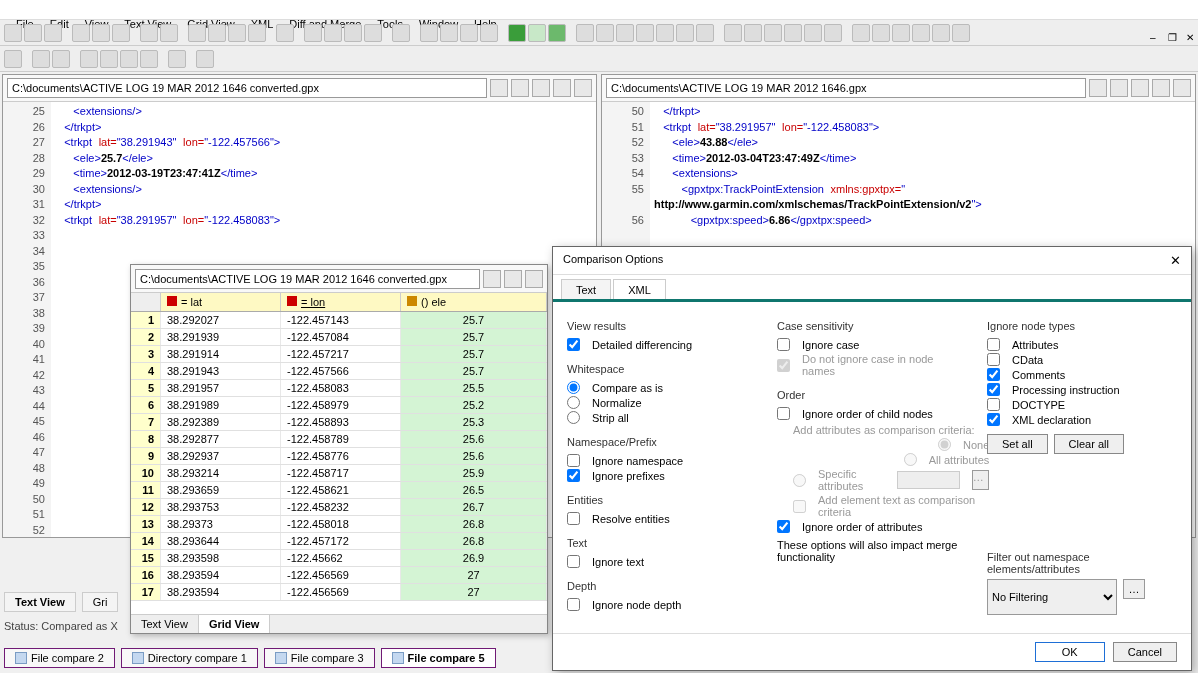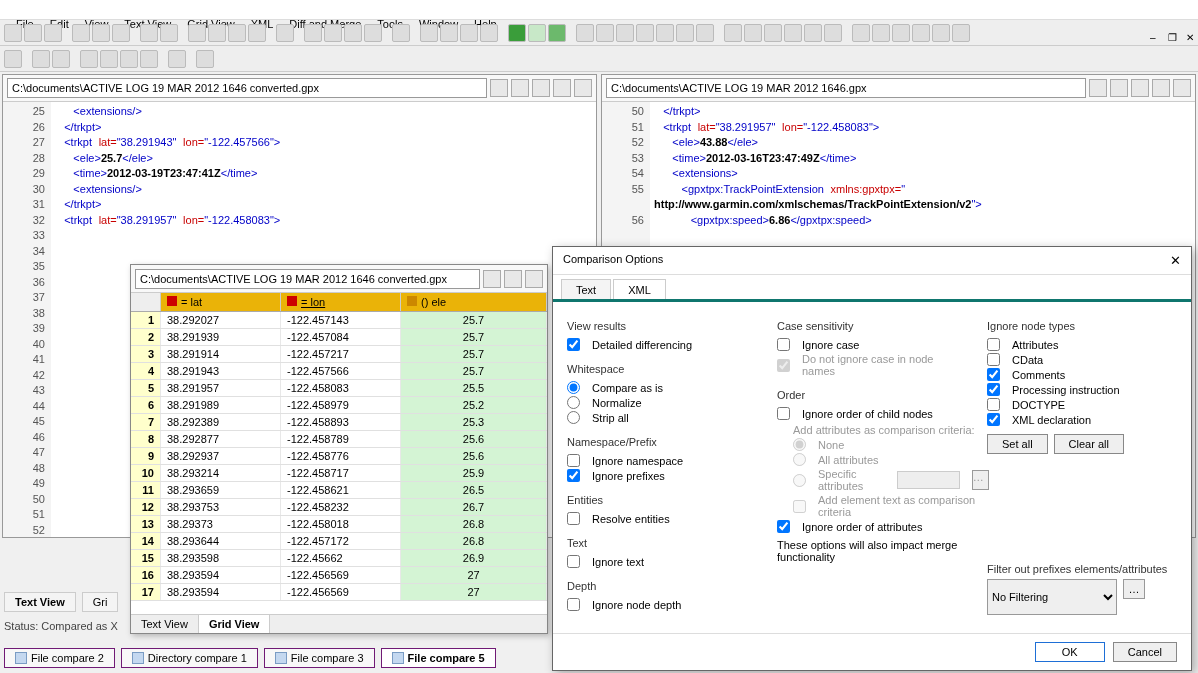--- a/index.html
+++ b/index.html
@@ -17,21 +17,21 @@
 .pathbar input{flex:1;height:20px;border:1px solid #999;padding:0 4px;background:#fff;}
 .pathbar .pb{width:18px;height:18px;background:#e8e8e8;border:1px solid #aaa;}
 .code{display:flex;flex:1;overflow:hidden;}
 .gutter{width:48px;background:#f4f4f4;text-align:right;padding-right:6px;color:#555;line-height:15.5px;padding-top:2px;}
 .src{flex:1;padding:2px 4px;line-height:15.5px;font-family:Consolas,monospace;white-space:pre;overflow:hidden;}
 .tag{color:#0000c8;}
 .attr{color:#c80000;}
 .txt{color:#000;font-weight:bold;}
 .grid-overlay{position:absolute;left:130px;top:264px;width:418px;height:370px;background:#fff;border:1px solid #888;box-shadow:2px 2px 6px rgba(0,0,0,0.25);display:flex;flex-direction:column;}
 .grid-overlay .pathbar{height:28px;}
-.grid-header{display:flex;background:#eab308;border-bottom:1px solid #aaa;font-weight:normal;}
+.grid-header{display:flex;background:#fef9c3;border-bottom:1px solid #aaa;font-weight:normal;}
 .grid-header div{padding:3px 6px;border-right:1px solid #ccc;}
 .gh-num{width:30px;background:#eee;}
 .gh-lat{width:120px;}
 .gh-lon{width:120px;text-decoration:underline;}
 .gh-ele{flex:1;}
 .grid-body{flex:1;overflow:hidden;}
 .grid-row{display:flex;border-bottom:1px solid #e0e0e0;}
 .grid-row div{padding:2px 6px;border-right:1px solid #e8e8e8;}
 .gc-num{width:30px;background:#ffffcc;text-align:right;font-weight:bold;}
 .gc-lat{width:120px;}
@@ -45,21 +45,21 @@
 .dlg-close{cursor:pointer;font-size:13px;}
 .dlg-tabs{display:flex;padding:4px 8px 0;}
 .dlg-tabs span{padding:4px 14px;border:1px solid #ccc;border-bottom:none;background:#f4f4f4;margin-right:2px;}
 .dlg-tabs .active{background:#fff;}
 .dlg-body{flex:1;padding:18px 14px;display:flex;gap:20px;border-top:3px solid #0f766e;margin-top:-1px;overflow:hidden;}
 .col{flex:1;display:flex;flex-direction:column;gap:10px;min-width:0;}
 fieldset{border:none;padding:0;}
 legend{color:#333;margin-bottom:4px;}
 label{display:flex;align-items:center;gap:12px;margin:2px 0;}
 input[type=checkbox],input[type=radio]{margin:0;}
-.disabled{color:#999;}
+.disabled{color:#999;justify-content:flex-end;}
 .btn{padding:3px 14px;border:1px solid #888;background:#efefef;cursor:pointer;}
 .dlg-buttons{display:flex;justify-content:flex-end;gap:8px;padding:8px 14px;border-top:1px solid #ddd;}
 .ok-btn{border:1px solid #1e6fd6;background:#fff;min-width:70px;}
 .bottom-tabs{position:absolute;left:4px;top:592px;display:flex;gap:6px;}
 .btab{padding:3px 10px;border:1px solid #ccc;background:#f4f4f4;}
 .btab.active{background:#f4f4f4;font-weight:bold;}
 .status{position:absolute;left:4px;top:620px;color:#444;}
 .btabs2{position:absolute;left:4px;top:648px;display:flex;gap:6px;}
 .btab2{padding:3px 10px;border:1px solid #701a75;background:#f8f8f8;display:flex;align-items:center;gap:4px;}
 .btab2.active{font-weight:bold;background:#fff;}
@@ -195,21 +195,21 @@
       <div class="pb"></div>
       <div class="pb"></div>
       <div class="pb"></div>
       <div class="pb"></div>
     </div>
     <div class="code">
       <div class="gutter" id="right-gutter">50<br>51<br>52<br>53<br>54<br>55<br><br>56<br></div>
       <div class="src"><span class="tag">   &lt;/trkpt&gt;</span>
 <span class="tag">   &lt;trkpt</span> <span class="attr">lat=</span><span class="tag">"38.291957"</span> <span class="attr">lon=</span><span class="tag">"-122.458083"&gt;</span>
 <span class="tag">      &lt;ele&gt;</span><span class="txt">43.88</span><span class="tag">&lt;/ele&gt;</span>
-<span class="tag">      &lt;time&gt;</span><span class="txt">2012-03-16T23:47:49Z</span><span class="tag">&lt;/time&gt;</span>
+<span class="tag">      &lt;time&gt;</span><span class="txt">2012-03-04T23:47:49Z</span><span class="tag">&lt;/time&gt;</span>
 <span class="tag">      &lt;extensions&gt;</span>
 <span class="tag">         &lt;gpxtpx:TrackPointExtension</span> <span class="attr">xmlns:gpxtpx=</span><span class="tag">"</span>
 <span class="txt">http://www.garmin.com/xmlschemas/TrackPointExtension/v2</span><span class="tag">"&gt;</span>
 <span class="tag">            &lt;gpxtpx:speed&gt;</span><span class="txt">6.86</span><span class="tag">&lt;/gpxtpx:speed&gt;</span></div>
     </div>
   </div>
 </div>
 
 <div class="bottom-tabs">
   <span class="btab active">Text View</span>
@@ -499,21 +499,21 @@
         <label>
             <input type="checkbox" checked="" style="">
             <span>XML declaration</span>
           </label>
         <div class="btn-row" style="margin-top:8px">
           <button class="btn">Set all</button>
           <button class="btn">Clear all</button>
         </div>
       </fieldset>
       <fieldset style="margin-top:auto">
-        <legend>Filter out prefixes elements/attributes</legend>
+        <legend>Filter out namespace elements/attributes</legend>
         <div class="btn-row">
           <select class="filter"><option>No Filtering</option></select>
           <button class="small-btn">…</button>
         </div>
       </fieldset>
     </div>
   </div>
   <div class="dlg-buttons">
     <button class="btn ok-btn">OK</button>
     <button class="btn">Cancel</button>

